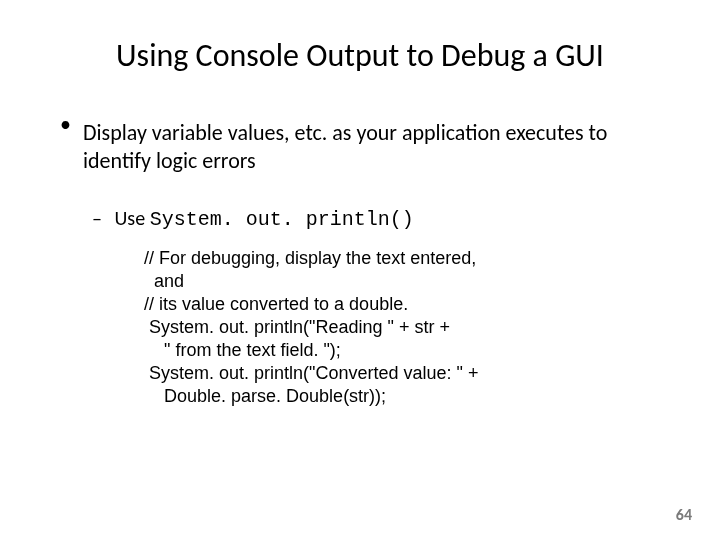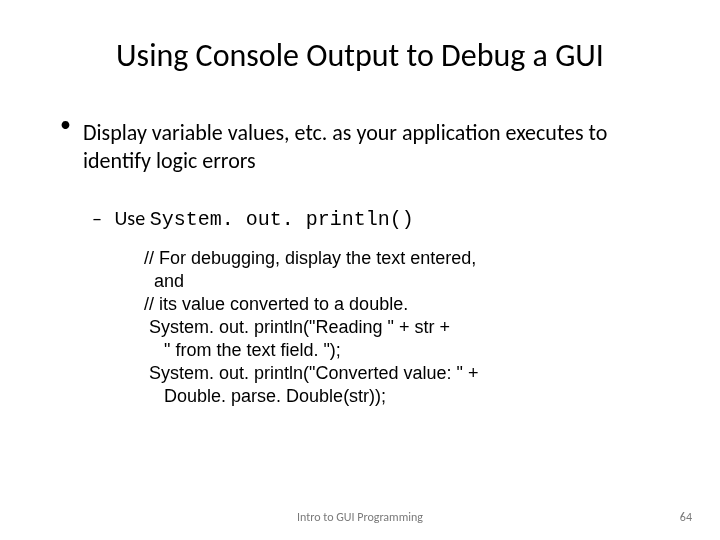--- a/index.html
+++ b/index.html
@@ -8,21 +8,21 @@
   .title { font-size: 32px; font-weight: 400; text-align: center; margin-bottom: 36px; }
   .bullet-1 { font-size: 22px; margin-left: 12px; margin-bottom: 10px; }
   .bullet-1 .dot { display: inline-block; width: 18px; vertical-align: top; }
   .bullet-1 .txt { display: inline-block; width: 560px; vertical-align: top; line-height: 1.25; margin-top: 8px; }
   .bullet-2 { font-size: 20px; margin-left: 44px; margin-bottom: 16px; margin-top: 32px; }
   .bullet-2 .dash { display: inline-block; width: 18px; vertical-align: top; }
   .bullet-2 .txt { display: inline-block; vertical-align: top; }
   .mono { font-family: "Courier New", monospace; }
   .code { font-family: Liberation Sans, sans-serif; font-size: 18px; line-height: 1.28; margin-left: 96px; margin-right: 40px; white-space: pre-wrap; }
   .footer-center { position: absolute; bottom: 16px; left: 0; right: 0; text-align: center; font-size: 12px; color: #7a7a7a; }
-  .footer-right { position: absolute; bottom: 16px; right: 28px; font-size: 12px; color: #7a7a7a; }
+  .footer-right { position: absolute; bottom: 16px; right: 28px; font-size: 16px; color: #7a7a7a; font-weight: bold; }
 </style>
 </head>
 <body>
 
 <div class="slide">
 
   <h1 class="title">Using Console Output to Debug a GUI</h1>
 
   <div class="bullet-1">
     <span class="dot">•</span>
@@ -37,16 +37,15 @@
   </div>
 
   <div class="code">// For debugging, display the text entered,
   and
 // its value converted to a double.
  System. out. println("Reading " + str +
     " from the text field. ");
  System. out. println("Converted value: " +
     Double. parse. Double(str));</div>
 
-  <div class="footer-center">Intro to GUI Programming</div>
   <div class="footer-right">64</div>
 
 </div>
 
 </body></html>

